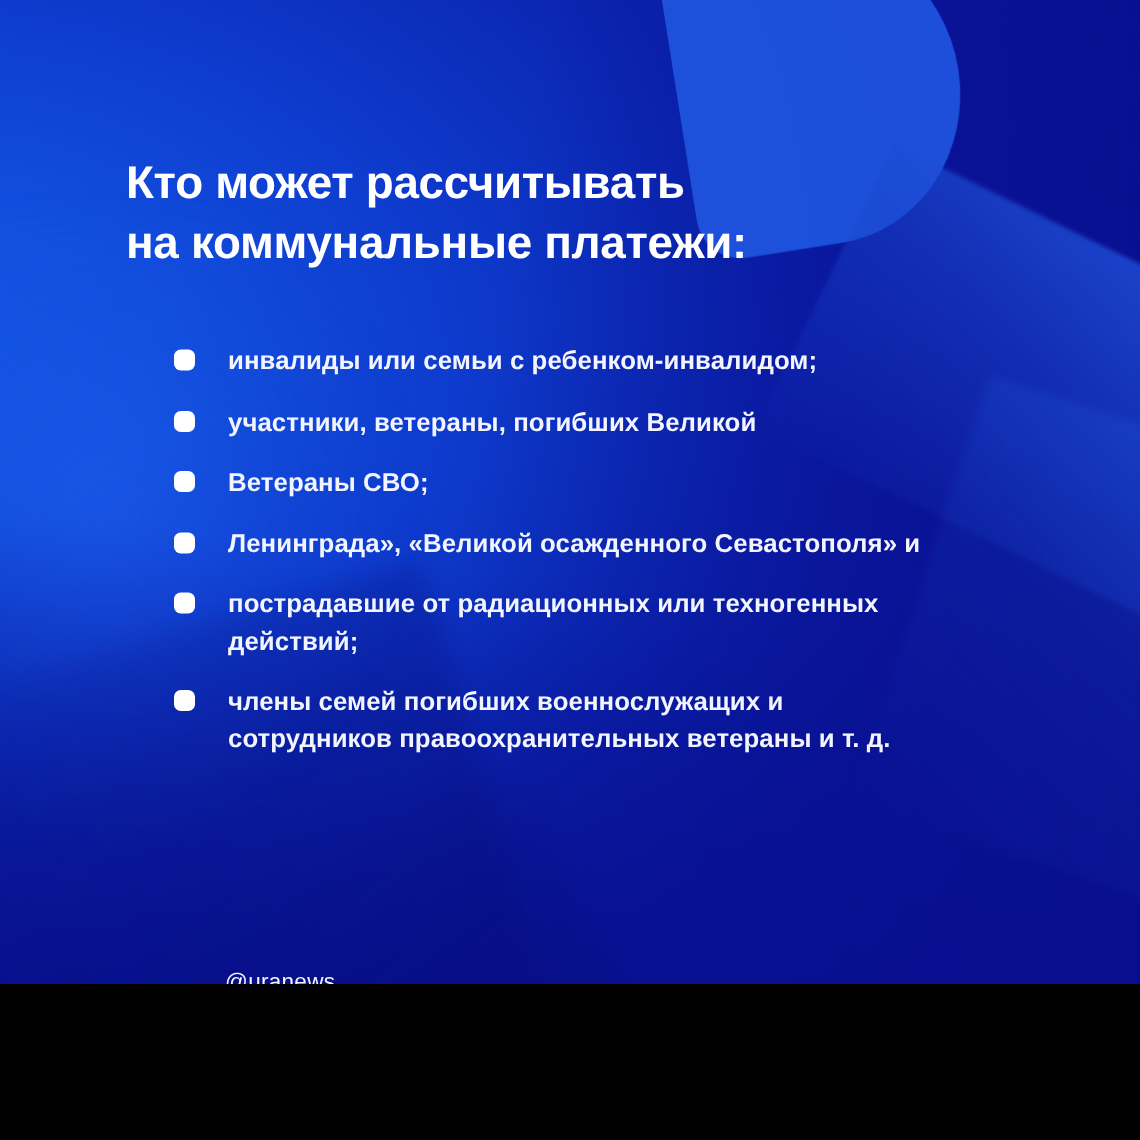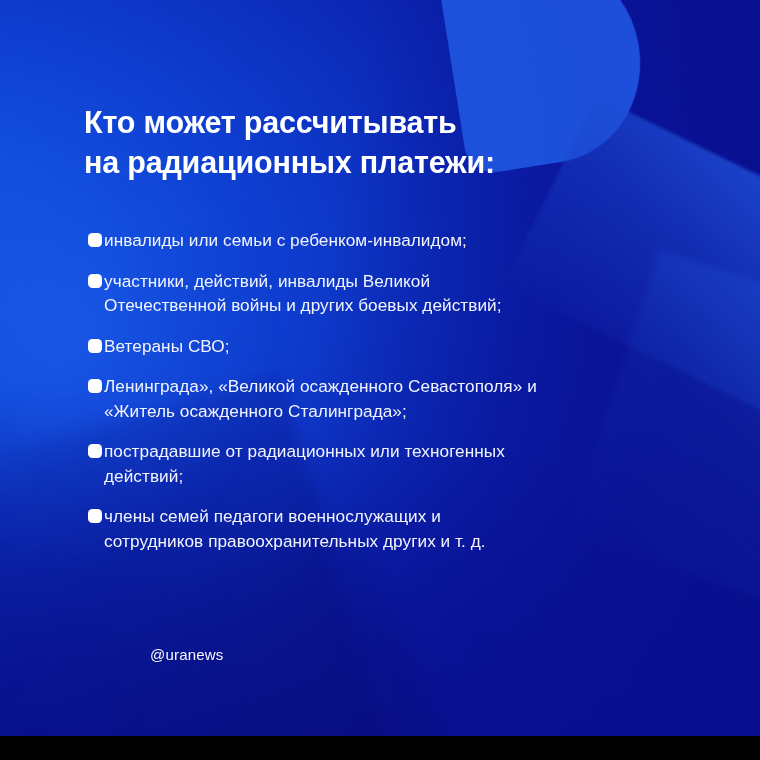--- a/index.html
+++ b/index.html
@@ -4,21 +4,21 @@
 <style>
   html, body {
     margin: 0;
     padding: 0;
     background: #000;
   }
 
   .card {
     position: relative;
     width: 760px;
-    height: 736px;
+    height: 656px;
     overflow: hidden;
     font-family: "Liberation Sans", "DejaVu Sans", sans-serif;
     background: #0f766e;
     isolation: isolate;
   }
 
   
   .bg-base {
     position: absolute;
     inset: 0;
@@ -147,27 +147,28 @@
     left: 88px;
     top: 228px;
     width: 620px;
     list-style: none;
     margin: 0;
     padding: 0;
   }
 
   .bullet-item {
     position: relative;
-    padding-left: 16px;
+    padding-left: 36px;
     margin-bottom: 16px;
     color: #f2f5ff;
     font-size: 17.2px;
-    font-weight: 400;
+    font-weight: 700;
     line-height: 24.5px;
     letter-spacing: 0.05px;
+    margin-left: 28px;
   }
   .bullet-item:last-child { margin-bottom: 0; }
 
   .bullet-marker {
     position: absolute;
     left: 0;
     top: 5px;
     width: 14px;
     height: 14px;
     background: #ffffff;
@@ -200,58 +201,56 @@
   <div class="mark-bowl"></div>
   <div class="mark-leg"></div>
   <div class="mark-leg-2"></div>
   <div class="mark-shadow-bl"></div>
   <div class="mark-shadow-bl2"></div>
 
   <div class="content">
 
     <h1 class="title">
       <span class="title-line">Кто может рассчитывать</span>
-      <span class="title-line">на радиационных платежи:</span>
+      <span class="title-line">на коммунальные платежи:</span>
     </h1>
 
     <ul class="bullet-list">
 
       <li class="bullet-item">
         <span class="bullet-marker"></span>
         <span class="bullet-text">инвалиды или семьи с ребенком-инвалидом;</span>
       </li>
 
       <li class="bullet-item">
         <span class="bullet-marker"></span>
-        <span class="bullet-text">участники, действий, инвалиды Великой</span>
-        <span class="bullet-text">Отечественной войны и других боевых действий;</span>
+        <span class="bullet-text">участники, ветераны, погибших Великой</span>
       </li>
 
       <li class="bullet-item">
         <span class="bullet-marker"></span>
         <span class="bullet-text">Ветераны СВО;</span>
       </li>
 
       <li class="bullet-item">
         <span class="bullet-marker"></span>
         <span class="bullet-text">Ленинграда», «Великой осажденного Севастополя» и</span>
-        <span class="bullet-text">«Житель осажденного Сталинграда»;</span>
       </li>
 
 
       <li class="bullet-item">
         <span class="bullet-marker"></span>
         <span class="bullet-text">пострадавшие от радиационных или техногенных</span>
         <span class="bullet-text">действий;</span>
       </li>
 
       <li class="bullet-item">
         <span class="bullet-marker"></span>
-        <span class="bullet-text">члены семей педагоги военнослужащих и</span>
-        <span class="bullet-text">сотрудников правоохранительных других и т. д.</span>
+        <span class="bullet-text">члены семей погибших военнослужащих и</span>
+        <span class="bullet-text">сотрудников правоохранительных ветераны и т. д.</span>
       </li>
 
     </ul>
 
     <div class="handle">@uranews</div>
 
   </div>
 </div>
 
 </body></html>

